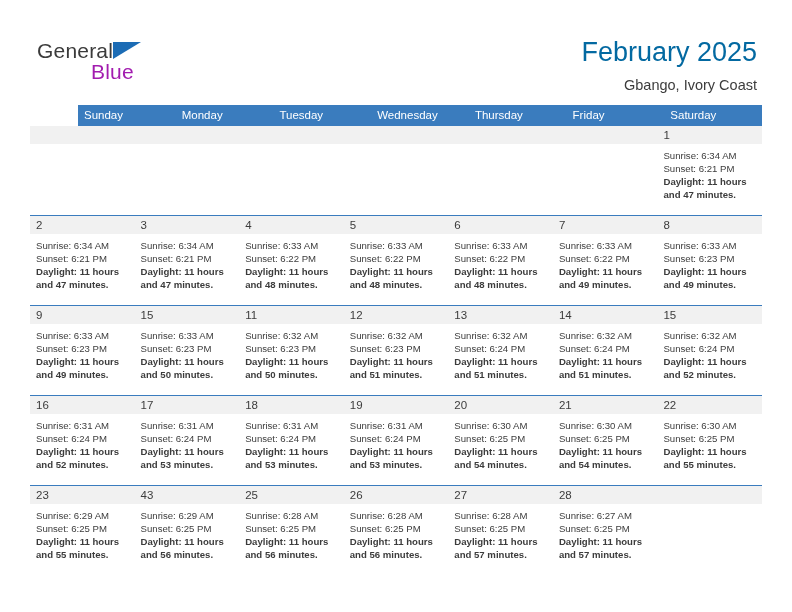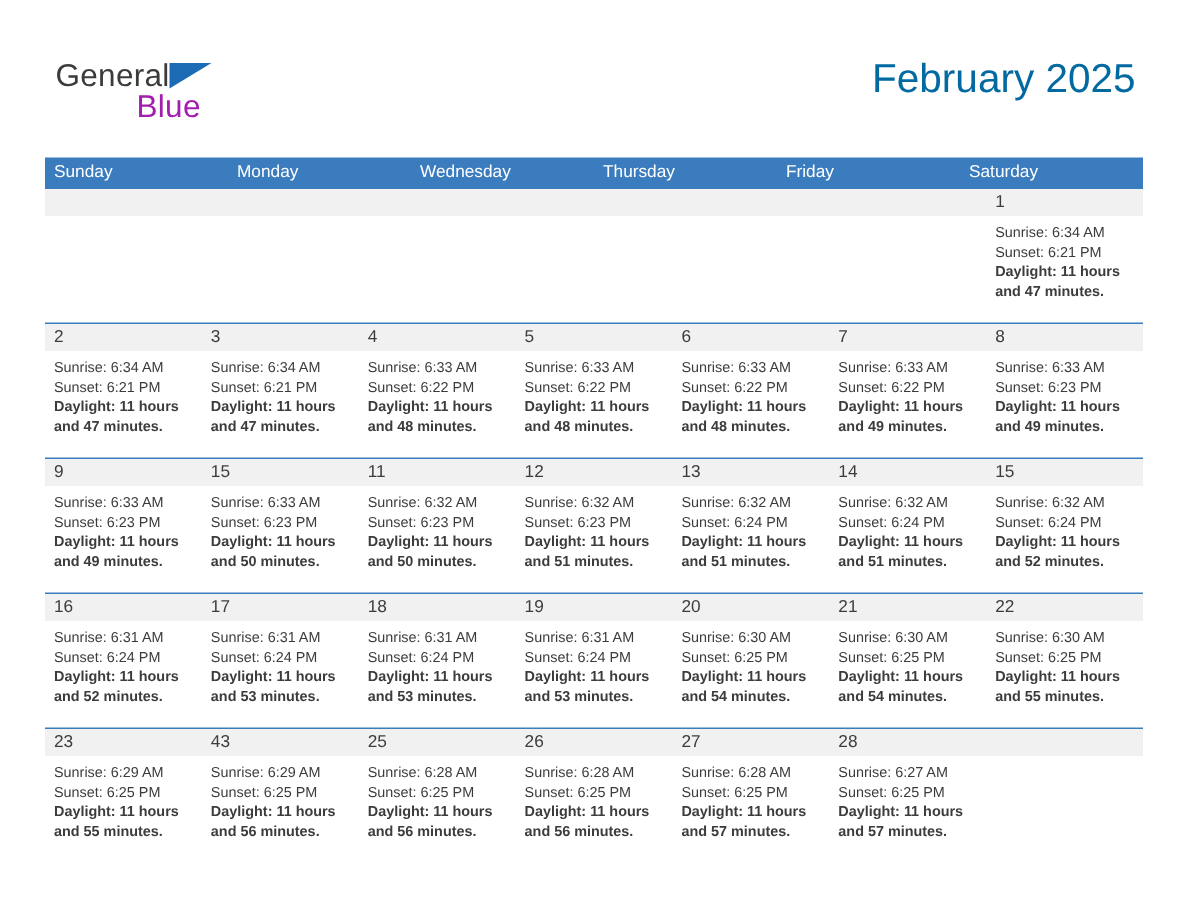--- a/index.html
+++ b/index.html
@@ -92,20 +92,21 @@
     position: absolute;
     left: 30px;
     top: 105px;
     width: 732px;
   }
 
   .weekdays {
     display: flex;
     background: #3a7cbe;
     height: 21px;
+    margin-left: 48px;
   }
   .weekday {
     flex: 1 1 0;
     color: #ffffff;
     font-size: 11.5px;
     line-height: 21px;
     padding-left: 6px;
     box-sizing: border-box;
     white-space: nowrap;
     overflow: hidden;
@@ -172,29 +173,31 @@
   <div class="header">
 
     <div class="logo">
       <span class="logo-general">General</span>
       <span class="logo-triangle"></span>
       <span class="logo-blue">Blue</span>
     </div>
 
     <div class="title-block">
       <div class="cal-title">February 2025</div>
+      <div class="cal-subtitle">Gbango, Ivory Coast</div>
     </div>
 
   </div>
 
   <div class="calendar">
 
     <div class="weekdays">
       <div class="weekday">Sunday</div>
       <div class="weekday">Monday</div>
+      <div class="weekday">Tuesday</div>
       <div class="weekday">Wednesday</div>
       <div class="weekday">Thursday</div>
       <div class="weekday">Friday</div>
       <div class="weekday">Saturday</div>
     </div>
 
     <div class="week">
       <div class="week-daterow"></div>
       <div class="cells">
         <div class="cell empty">

